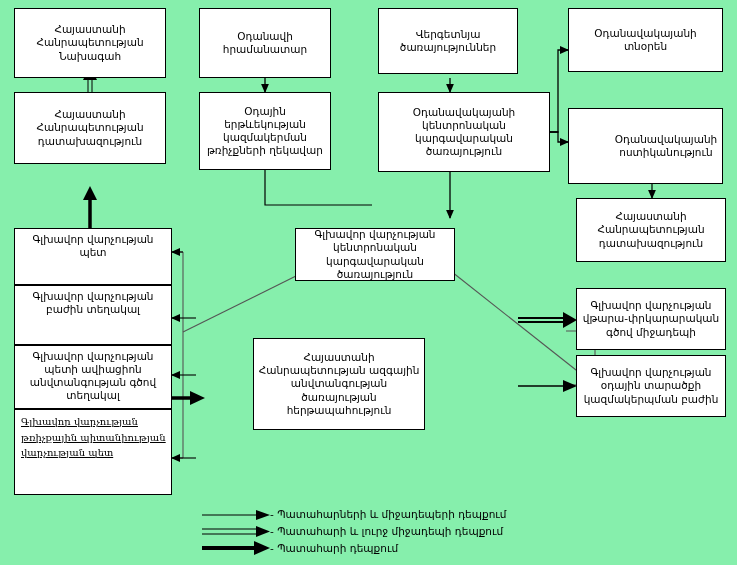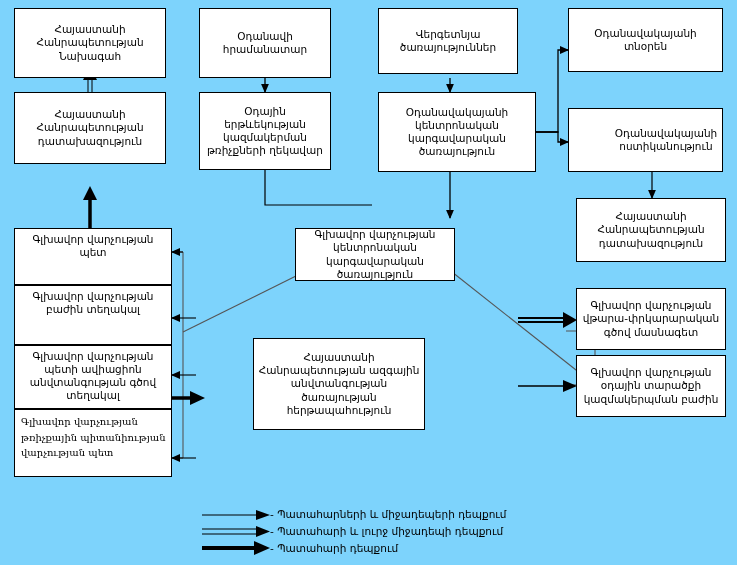--- a/index.html
+++ b/index.html
@@ -7,21 +7,21 @@
     padding: 0;
     background: #ffffff;
   }
   body {
     font-family: "DejaVu Sans", "Liberation Sans", sans-serif;
   }
   #canvas {
     position: relative;
     width: 737px;
     height: 565px;
-    background: #7dd3fc;
+    background: #86efac;
     overflow: hidden;
   }
   .box {
     position: absolute;
     border: 1px solid #000000;
     background: #ffffff;
     box-sizing: border-box;
     display: flex;
     align-items: center;
     justify-content: center;
@@ -163,41 +163,41 @@
   <div class="box" style="left:14px; top:8px; width:152px; height:70px;">Հայաստանի Հանրապետության Նախագահ</div>
 
   <div class="box" style="left:14px; top:92px; width:152px; height:72px;">Հայաստանի Հանրապետության դատախազություն</div>
 
   <div class="box" style="left:199px; top:8px; width:132px; height:70px;">Օդանավի հրամանատար</div>
 
   <div class="box" style="left:199px; top:92px; width:132px; height:78px;">Օդային երթևեկության կազմակերման թռիչքների ղեկավար</div>
 
   <div class="box" style="left:378px; top:8px; width:140px; height:66px;">Վերգետնյա ծառայություններ</div>
 
-  <div class="box" style="left:378px; top:92px; width:158px; height:80px;">Օդանավակայանի կենտրոնական կարգավարական ծառայություն</div>
+  <div class="box" style="left:378px; top:92px; width:172px; height:80px;">Օդանավակայանի կենտրոնական կարգավարական ծառայություն</div>
 
   <div class="box" style="left:568px; top:8px; width:155px; height:64px;">Օդանավակայանի տնօրեն</div>
 
-  <div class="box" style="left:568px; top:108px; width:155px; height:64px;padding-left:44px;">Օդանավակայանի ոստիկանություն</div>
+  <div class="box" style="left:568px; top:108px; width:155px; height:76px;padding-left:44px;">Օդանավակայանի ոստիկանություն</div>
 
   <div class="box" style="left:576px; top:198px; width:150px; height:64px;">Հայաստանի Հանրապետության դատախազություն</div>
 
   <div class="box top-aligned" style="left:14px; top:228px; width:158px; height:57px;">Գլխավոր վարչության պետ</div>
 
   <div class="box top-aligned" style="left:14px; top:285px; width:158px; height:60px;">Գլխավոր վարչության բաժին տեղակալ</div>
 
   <div class="box top-aligned" style="left:14px; top:345px; width:158px; height:64px;">Գլխավոր վարչության պետի ավիացիոն անվտանգության գծով տեղակալ</div>
 
-  <div class="box serif" style="left:14px; top:409px; width:158px; height:68px;">Գլխավոր վարչության թռիչքային պիտանիության վարչության պետ</div>
+  <div class="box serif" style="left:14px; top:409px; width:158px; height:86px;text-decoration:underline;">Գլխավոր վարչության թռիչքային պիտանիության վարչության պետ</div>
 
   <div class="box" style="left:295px; top:228px; width:160px; height:53px;">Գլխավոր վարչության կենտրոնական կարգավարական ծառայություն</div>
 
   <div class="box" style="left:205px; top:338px; width:172px; height:92px;margin-left:48px;">Հայաստանի Հանրապետության ազգային անվտանգության ծառայության հերթապահություն</div>
 
-  <div class="box" style="left:576px; top:288px; width:150px; height:62px;">Գլխավոր վարչության վթարա-փրկարարական գծով մասնագետ</div>
+  <div class="box" style="left:576px; top:288px; width:150px; height:62px;">Գլխավոր վարչության վթարա-փրկարարական գծով միջադեպի</div>
 
   <div class="box" style="left:576px; top:355px; width:150px; height:62px;">Գլխավոր վարչության օդային տարածքի կազմակերպման բաժին</div>
 
   <svg class="wires wires-over" viewBox="0 0 737 565">
     <g>
       <line x1="518" y1="318" x2="566" y2="318" stroke="#000" stroke-width="2.2"></line>
       <line x1="518" y1="322" x2="566" y2="322" stroke="#000" stroke-width="2.2"></line>
       <path d="M563,312 L577,320 L563,328 Z" fill="#000"></path>
     </g>
     <g>

